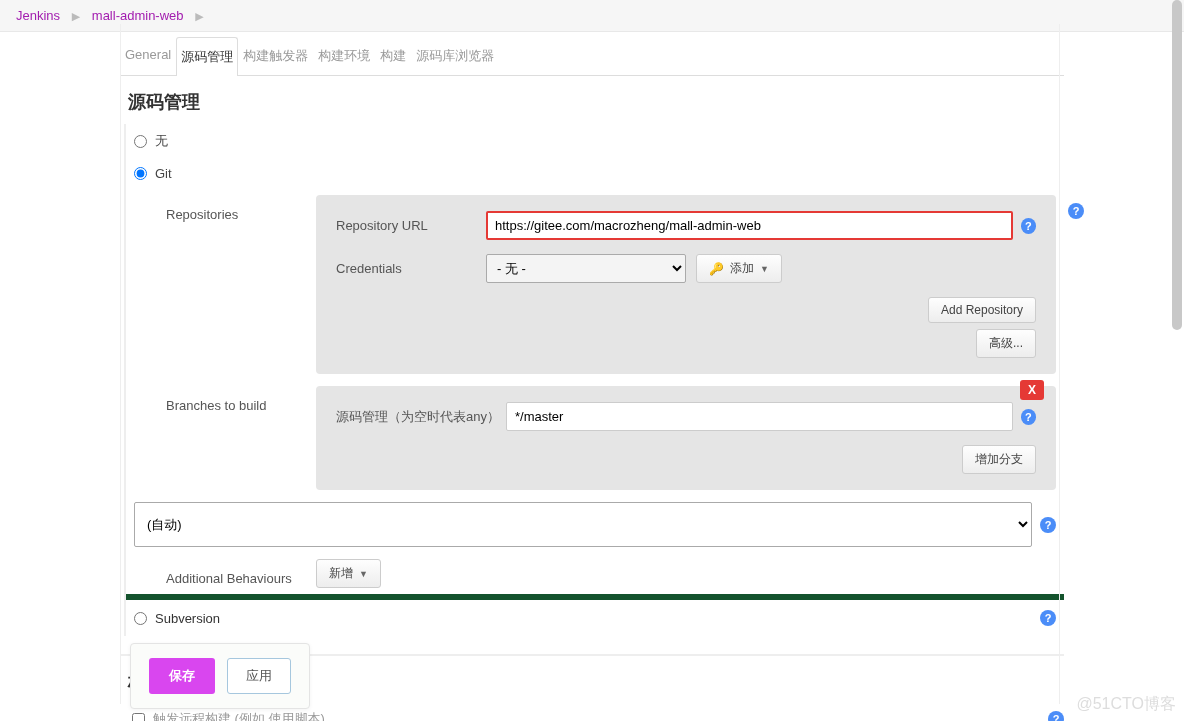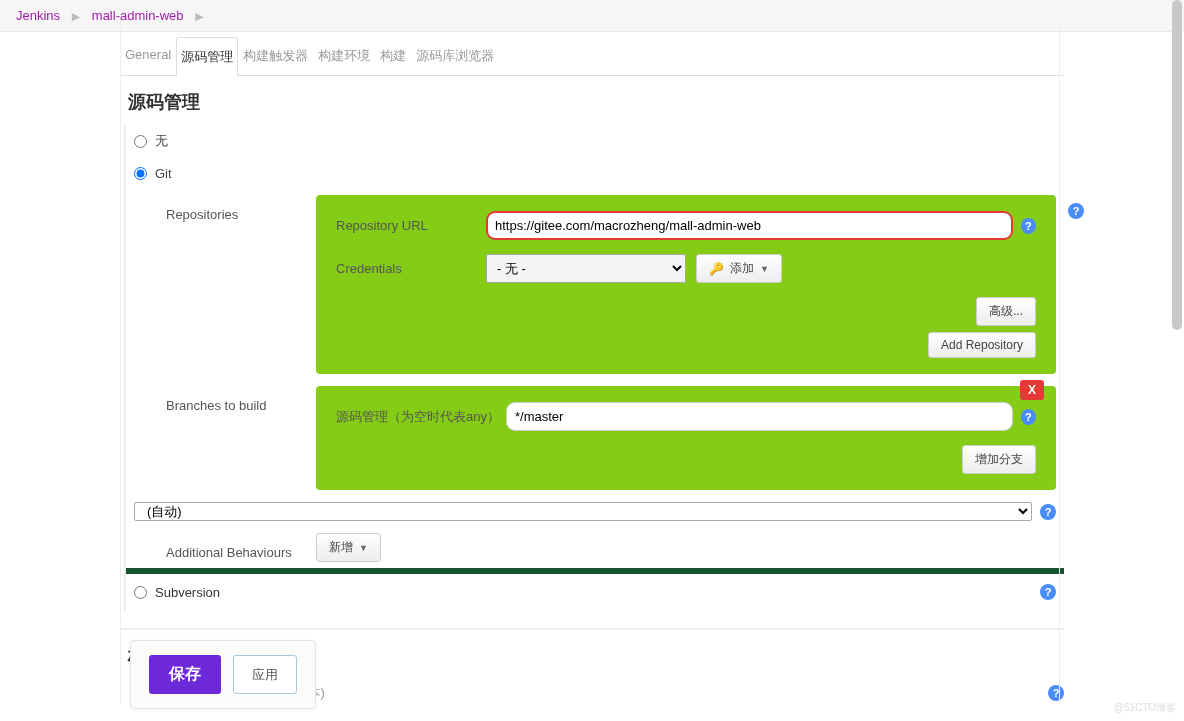--- a/index.html
+++ b/index.html
@@ -20,59 +20,59 @@
 
 .scm-body { border-left: 2px solid #eee; padding-left: 0; margin-left: 4px; }
 .radio-row { padding: 8px 8px; display: flex; align-items: center; }
 .radio-row input[type=radio] { margin-right: 8px; }
 .radio-row label { color: #444; }
 
 .group { display: flex; padding: 6px 8px; }
 .group-label { width: 150px; color: #555; padding-top: 12px; font-size: 13px; margin-left: 32px; }
 .group-body { flex: 1; position: relative; }
 
-.panel { background: #84cc16; border-radius: 4px; padding: 16px 20px; position: relative; }
+.panel { background: #e5e5e5; border-radius: 4px; padding: 16px 20px; position: relative; }
 .field-row { display: flex; align-items: center; margin-bottom: 14px; }
 .field-label { width: 150px; color: #555; font-size: 13px; }
 .field-input { flex: 1; }
-.txt { width: 100%; padding: 6px 8px; border: 1px solid #ccc; border-radius: 9px; font-size: 13px; background: #fff; }
+.txt { width: 100%; padding: 6px 8px; border: 1px solid #ccc; border-radius: 2px; font-size: 13px; background: #fff; }
 .txt.highlight { border: 2px solid #e53935; padding: 5px 7px; }
 .select { width: 200px; padding: 5px 6px; border: 1px solid #aaa; border-radius: 2px; font-size: 13px; background: #f4f4f4; }
 
 .btn { display: inline-flex; align-items: center; padding: 5px 12px; border: 1px solid #ccc; border-radius: 3px; background: linear-gradient(#fefefe,#ededed); color: #444; font-size: 12px; cursor: pointer; }
 .btn .caret { margin-left: 6px; font-size: 9px; color: #666; }
 .btn .key-icon { margin-right: 6px; }
 
 .panel-actions { text-align: right; margin-top: 6px; }
 .panel-actions .btn { margin-left: 6px; }
 
 .delete-x { position: absolute; top: -6px; right: 12px; width: 24px; height: 20px; background: #e53935; color: #fff; border-radius: 3px; display: flex; align-items: center; justify-content: center; font-weight: bold; font-size: 12px; cursor: pointer; }
 
 .help-icon { width: 16px; height: 16px; border-radius: 50%; background: #4b8df8; color: #fff; font-size: 11px; font-weight: bold; display: inline-flex; align-items: center; justify-content: center; cursor: pointer; }
 .help-right { position: absolute; top: 8px; right: -28px; }
 .help-inline { margin-left: 8px; }
 
-.full-select { width: 100%; padding: 0 8px; border: 1px solid #aaa; border-radius: 2px; font-size: 13px; background: #fff; }
+.full-select { width: 100%; padding: 13px 8px; border: 1px solid #aaa; border-radius: 2px; font-size: 13px; background: #fff; }
 
 .subv-row { display: flex; align-items: center; padding: 10px 8px; border-top: 6px solid #14532d; }
 .subv-row .help-icon { margin-left: auto; }
 
 .trigger-section { margin-top: 18px; border-top: 2px solid #eee; }
 .trigger-items { padding-left: 12px; color: #999; font-size: 13px; }
 .trigger-item { padding: 6px 0; display: flex; align-items: center; }
 .trigger-item input { margin-right: 8px; }
 .trigger-item .help-icon { margin-left: auto; }
 
 .bottom-bar { position: absolute; bottom: 12px; left: 130px; background: #fbfcfa; border: 1px solid #e4e4e4; border-radius: 4px; padding: 14px 18px; display: flex; gap: 12px; box-shadow: 0 1px 4px rgba(0,0,0,0.05); }
-.btn-save { background: #6d28d9; color: #fff; border: none; padding: 9px 20px; border-radius: 3px; font-size: 16px; cursor: pointer; font-weight: bold; }
+.btn-save { background: #d946ef; color: #fff; border: none; padding: 9px 20px; border-radius: 3px; font-size: 13px; cursor: pointer; font-weight: bold; }
 .btn-apply { background: #fff; color: #555; border: 1px solid #a6c7de; padding: 8px 18px; border-radius: 3px; font-size: 13px; cursor: pointer; }
 
 .scrollbar-v { position: absolute; right: 2px; top: 0; width: 10px; height: 330px; background: #c8c8c8; border-radius: 5px; }
 
-.watermark { position: absolute; right: 8px; bottom: 6px; color: #ddd; font-size: 10px; }
+.watermark { position: absolute; right: 8px; bottom: 6px; color: #ddd; font-size: 16px; }
 
 .inner-border { position: absolute; left: 120px; top: 24px; width: 940px; height: 680px; border-left: 1px solid #eee; border-right: 1px solid #eee; pointer-events: none; }
 </style>
 </head>
 <body>
 
 <div class="page">
   <div class="inner-border"></div>
   <div class="scrollbar-v"></div>
 
@@ -125,26 +125,26 @@
                 </select>
                 <button class="btn">
                   <span class="key-icon">🔑</span>
                   <span>添加</span>
                   <span class="caret">▼</span>
                 </button>
               </div>
             </div>
             <div class="panel-actions">
               <button class="btn">
-                  <span>高级...</span>
+                  <span>Add Repository</span>
                 </button>
             </div>
             <div class="panel-actions">
               <button class="btn">
-                  <span>Add Repository</span>
+                  <span>高级...</span>
                 </button>
             </div>
           </div>
         </div>
       </div>
 
       <div class="group">
         <div class="group-label">Branches to build</div>
         <div class="group-body">
           <div class="panel">

